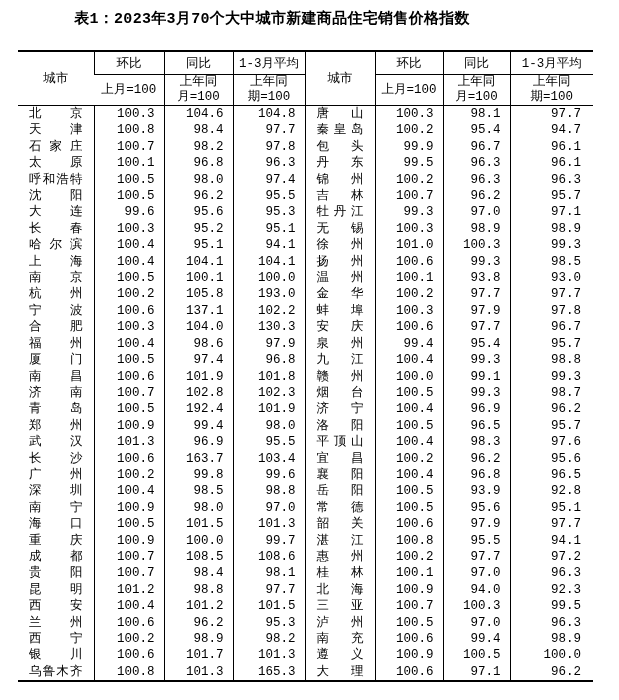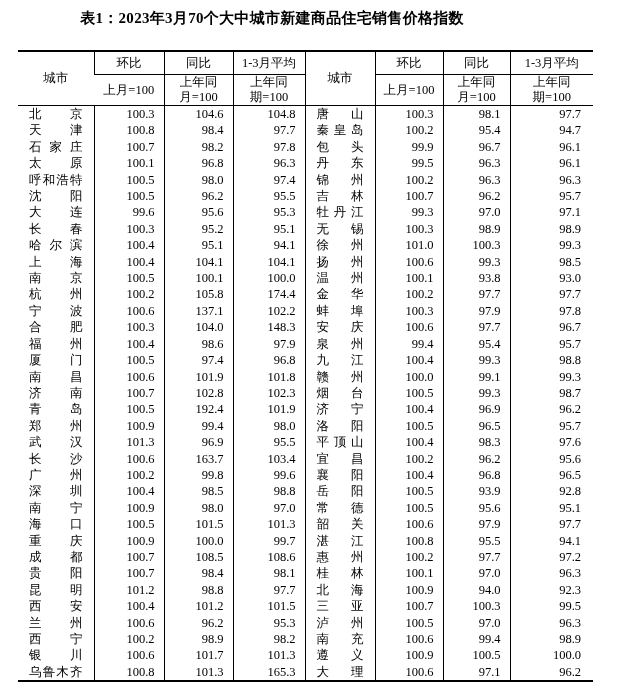--- a/index.html
+++ b/index.html
@@ -9,20 +9,21 @@
     width: 619px;
     height: 700px;
     overflow: hidden;
     font-family: "Liberation Serif", "DejaVu Serif", serif;
     color: #000000;
   }
   .page {
     width: 544px;
     height: 700px;
     position: relative;
+    font-family: Liberation Mono, monospace;
   }
   .title {
     margin: 0;
     padding-top: 9px;
     text-align: center;
     font-size: 15px;
     font-weight: bold;
     letter-spacing: 0.3px;
   }
   table.price-table {
@@ -347,21 +348,21 @@
         </tr>
         <tr>
           <td class="city">
             <span class="cjk">
               <span>杭</span>
               <span>州</span>
             </span>
           </td>
           <td class="num">100.2</td>
           <td class="num">105.8</td>
-          <td class="num">174.4</td>
+          <td class="num">193.0</td>
           <td class="city">
             <span class="cjk">
               <span>金</span>
               <span>华</span>
             </span>
           </td>
           <td class="num">100.2</td>
           <td class="num">97.7</td>
           <td class="num last">97.7</td>
         </tr>
@@ -387,21 +388,21 @@
         </tr>
         <tr>
           <td class="city">
             <span class="cjk">
               <span>合</span>
               <span>肥</span>
             </span>
           </td>
           <td class="num">100.3</td>
           <td class="num">104.0</td>
-          <td class="num">148.3</td>
+          <td class="num">130.3</td>
           <td class="city">
             <span class="cjk">
               <span>安</span>
               <span>庆</span>
             </span>
           </td>
           <td class="num">100.6</td>
           <td class="num">97.7</td>
           <td class="num last">96.7</td>
         </tr>

